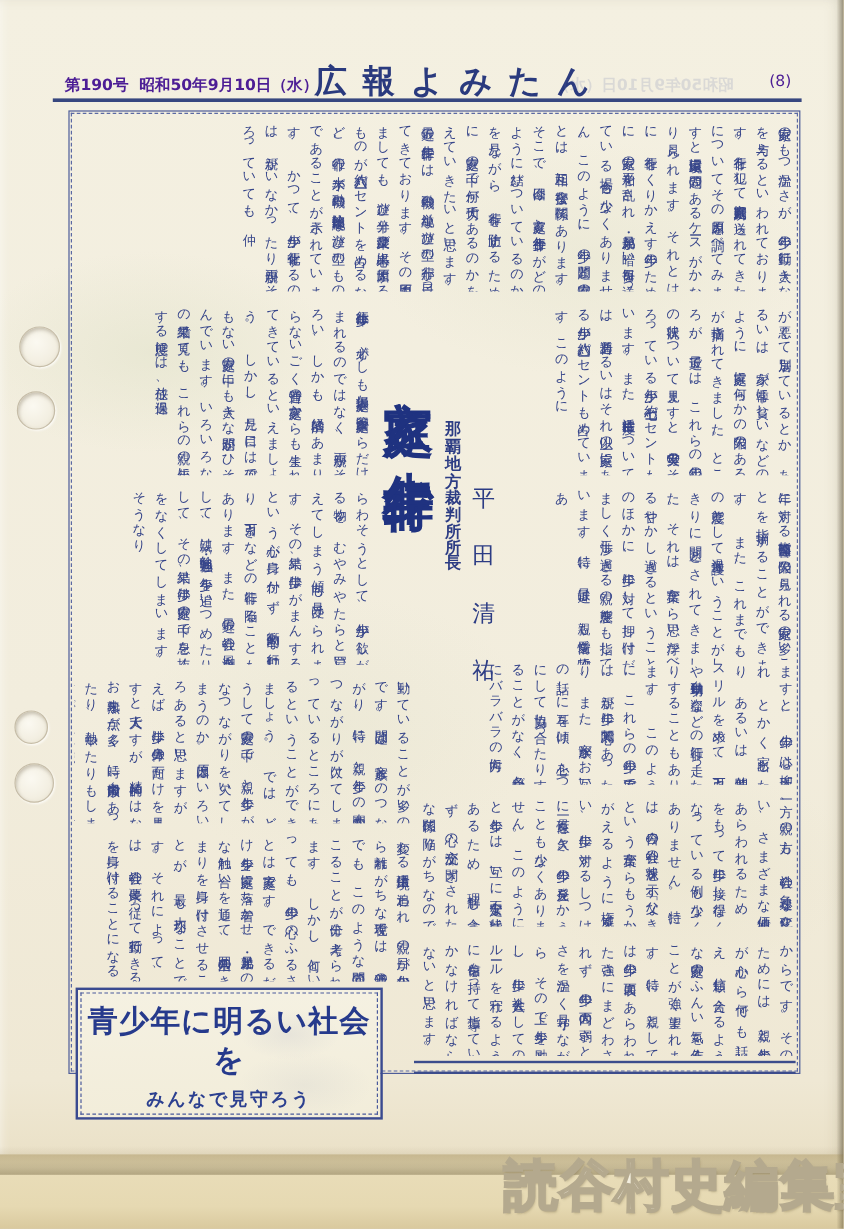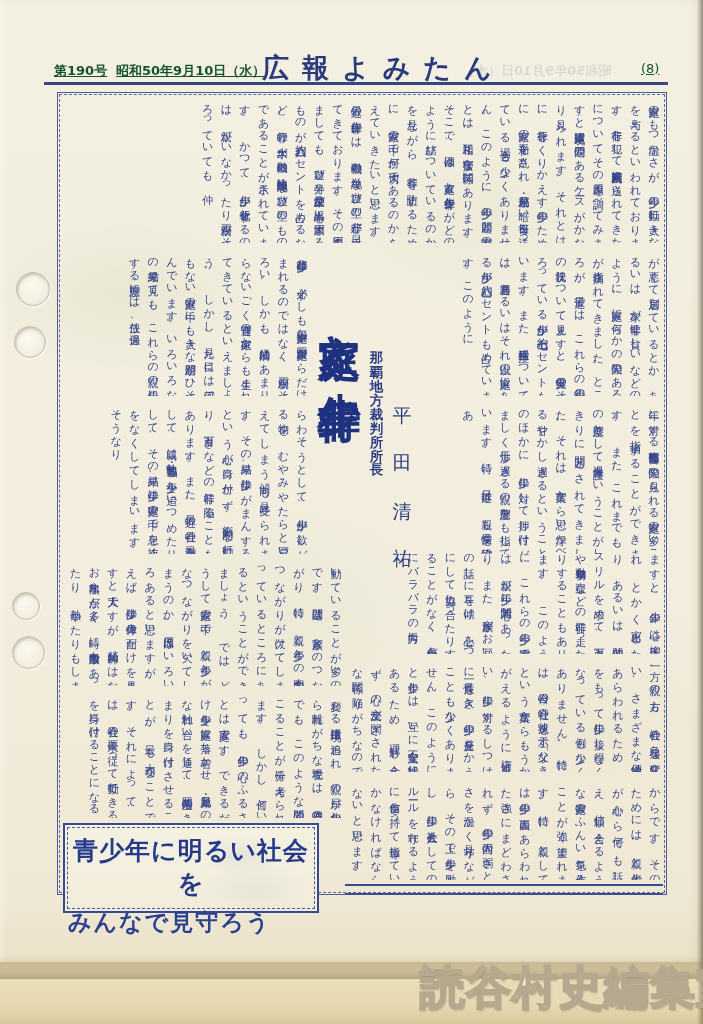--- a/index.html
+++ b/index.html
@@ -28,21 +28,21 @@
     background:linear-gradient(180deg,rgba(0,0,0,0) 0%,rgba(120,104,66,.18) 55%,rgba(90,76,40,.38) 100%);
   }
   
   .hole{
     position:absolute;border-radius:50%;
     background:radial-gradient(circle at 42% 38%,#fbf9f1 0%,#f3efe2 60%,#e8e2d0 100%);
     border:1px solid #c6bda8;
     box-shadow:inset 1px 2px 3px rgba(120,110,85,.35), 1px 1px 2px rgba(255,255,255,.8);
   }
   
-  .hdr-small{position:absolute;font-size:13px;font-weight:bold;color:#14532d;white-space:nowrap;text-decoration:underline;}
+  .hdr-small{position:absolute;font-size:13px;font-weight:bold;color:#4c1d95;white-space:nowrap;}
   .hdr-title{
     position:absolute;left:262px;top:50px;width:210px;text-align:center;
     font-size:27px;font-weight:bold;color:#2a3a7e;letter-spacing:13px;white-space:nowrap;
   }
   .hdr-rule{position:absolute;left:44px;top:82px;width:624px;height:3px;background:#37477f;}
   .ghost{
     position:absolute;color:#5f6ca6;opacity:.17;filter:blur(.5px);
     transform:scaleX(-1);white-space:nowrap;font-weight:bold;
   }
   
@@ -75,33 +75,33 @@
   .a-affil{
     display:block;font-size:13.5px;font-weight:bold;color:#2c3c84;
     letter-spacing:14px;padding-top:40px;line-height:22px;white-space:nowrap;
   }
   .a-title{
     display:block;font-size:43px;font-weight:bold;color:#1f3280;
     letter-spacing:3px;line-height:52px;white-space:nowrap;
   }
   
   .slogan{
-    position:absolute;left:63px;top:823px;width:256px;height:90px;
+    position:absolute;left:63px;top:823px;width:256px;height:110px;
     background:
       radial-gradient(60px 30px at 70% 35%, rgba(120,130,170,.10), rgba(0,0,0,0) 70%),
       radial-gradient(80px 40px at 75% 75%, rgba(120,130,170,.08), rgba(0,0,0,0) 70%),
       linear-gradient(180deg,#f5f1e2,#f2edda);
     border:2px solid #3a4a90;box-sizing:border-box;z-index:5;
   }
   .slogan-inner{
     position:absolute;left:2px;top:2px;right:2px;bottom:2px;
     border:1px dashed #4a5a9c;padding-top:6px;box-sizing:border-box;
   }
   .slogan-l1{font-size:25px;font-weight:bold;color:#263a8c;text-align:center;letter-spacing:1px;}
-  .slogan-l2{font-size:23px;font-weight:bold;color:#2c4090;margin-top:7px;letter-spacing:2px;}
+  .slogan-l2{font-size:15px;font-weight:bold;color:#2c4090;text-align:center;margin-top:7px;letter-spacing:2px;}
   .slogan-l3{font-size:23px;font-weight:bold;color:#2c4090;text-align:center;margin-top:2px;letter-spacing:4px;}
   
   .watermark{
     position:absolute;left:420px;top:958px;z-index:8;
     font-size:45px;font-weight:bold;letter-spacing:1px;white-space:nowrap;
     color:rgba(247,243,229,.92);
     -webkit-text-stroke:2px #b4a98e;
     text-shadow:1px 2px 2px rgba(110,95,60,.35);
   }
   .edge-r{position:absolute;right:0;top:0;width:6px;height:1024px;

